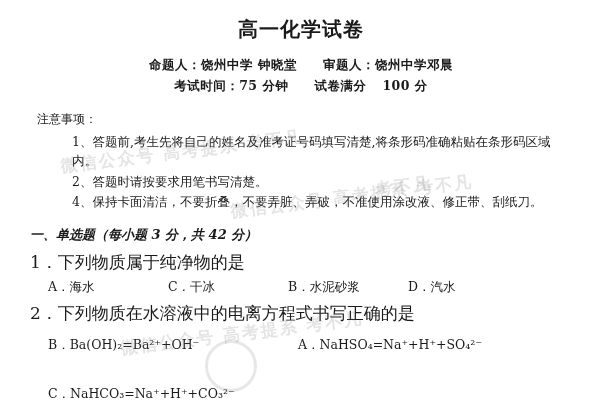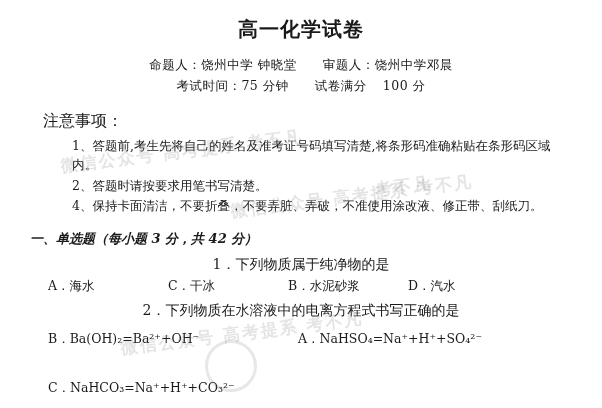--- a/index.html
+++ b/index.html
@@ -25,54 +25,53 @@
   .doc-title {
     text-align: center;
     font-size: 20px;
     font-weight: bold;
     letter-spacing: 1px;
     margin: 6px 0 14px 0;
   }
   .meta-line {
     text-align: center;
     font-size: 12.5px;
-    font-weight: normal;
+    font-weight: bold;
     margin: 4px 0;
     letter-spacing: 0.5px;
   }
   .meta-line .gap {
     display: inline-block;
     width: 16px;
   }
   .meta-line .gap-wide {
     display: inline-block;
     width: 26px;
   }
   .section-label {
-    font-size: 16px;
-    margin: 16px 0 4px 13px;
+    font-size: 12px;
+    margin: 16px 0 4px 7px;
   }
   .note-item {
     font-size: 12.5px;
     line-height: 1.55;
     margin: 1px 16px;
     padding-left: 26px;
     text-indent: 0;
   }
   .big-section {
     font-size: 13px;
     font-weight: bold;
     margin: 14px 0 5px 0;
     font-style: italic;
   }
   .q {
-    font-size: 14px;
+    font-size: 17px;
     line-height: 1.6;
     margin: 2px 0;
-    text-align: center;
   }
   .q-stem {
     margin-bottom: 1px;
   }
   .opts {
     display: flex;
     font-size: 12.5px;
     padding-left: 18px;
     margin: 3px 0 4px 0;
   }

